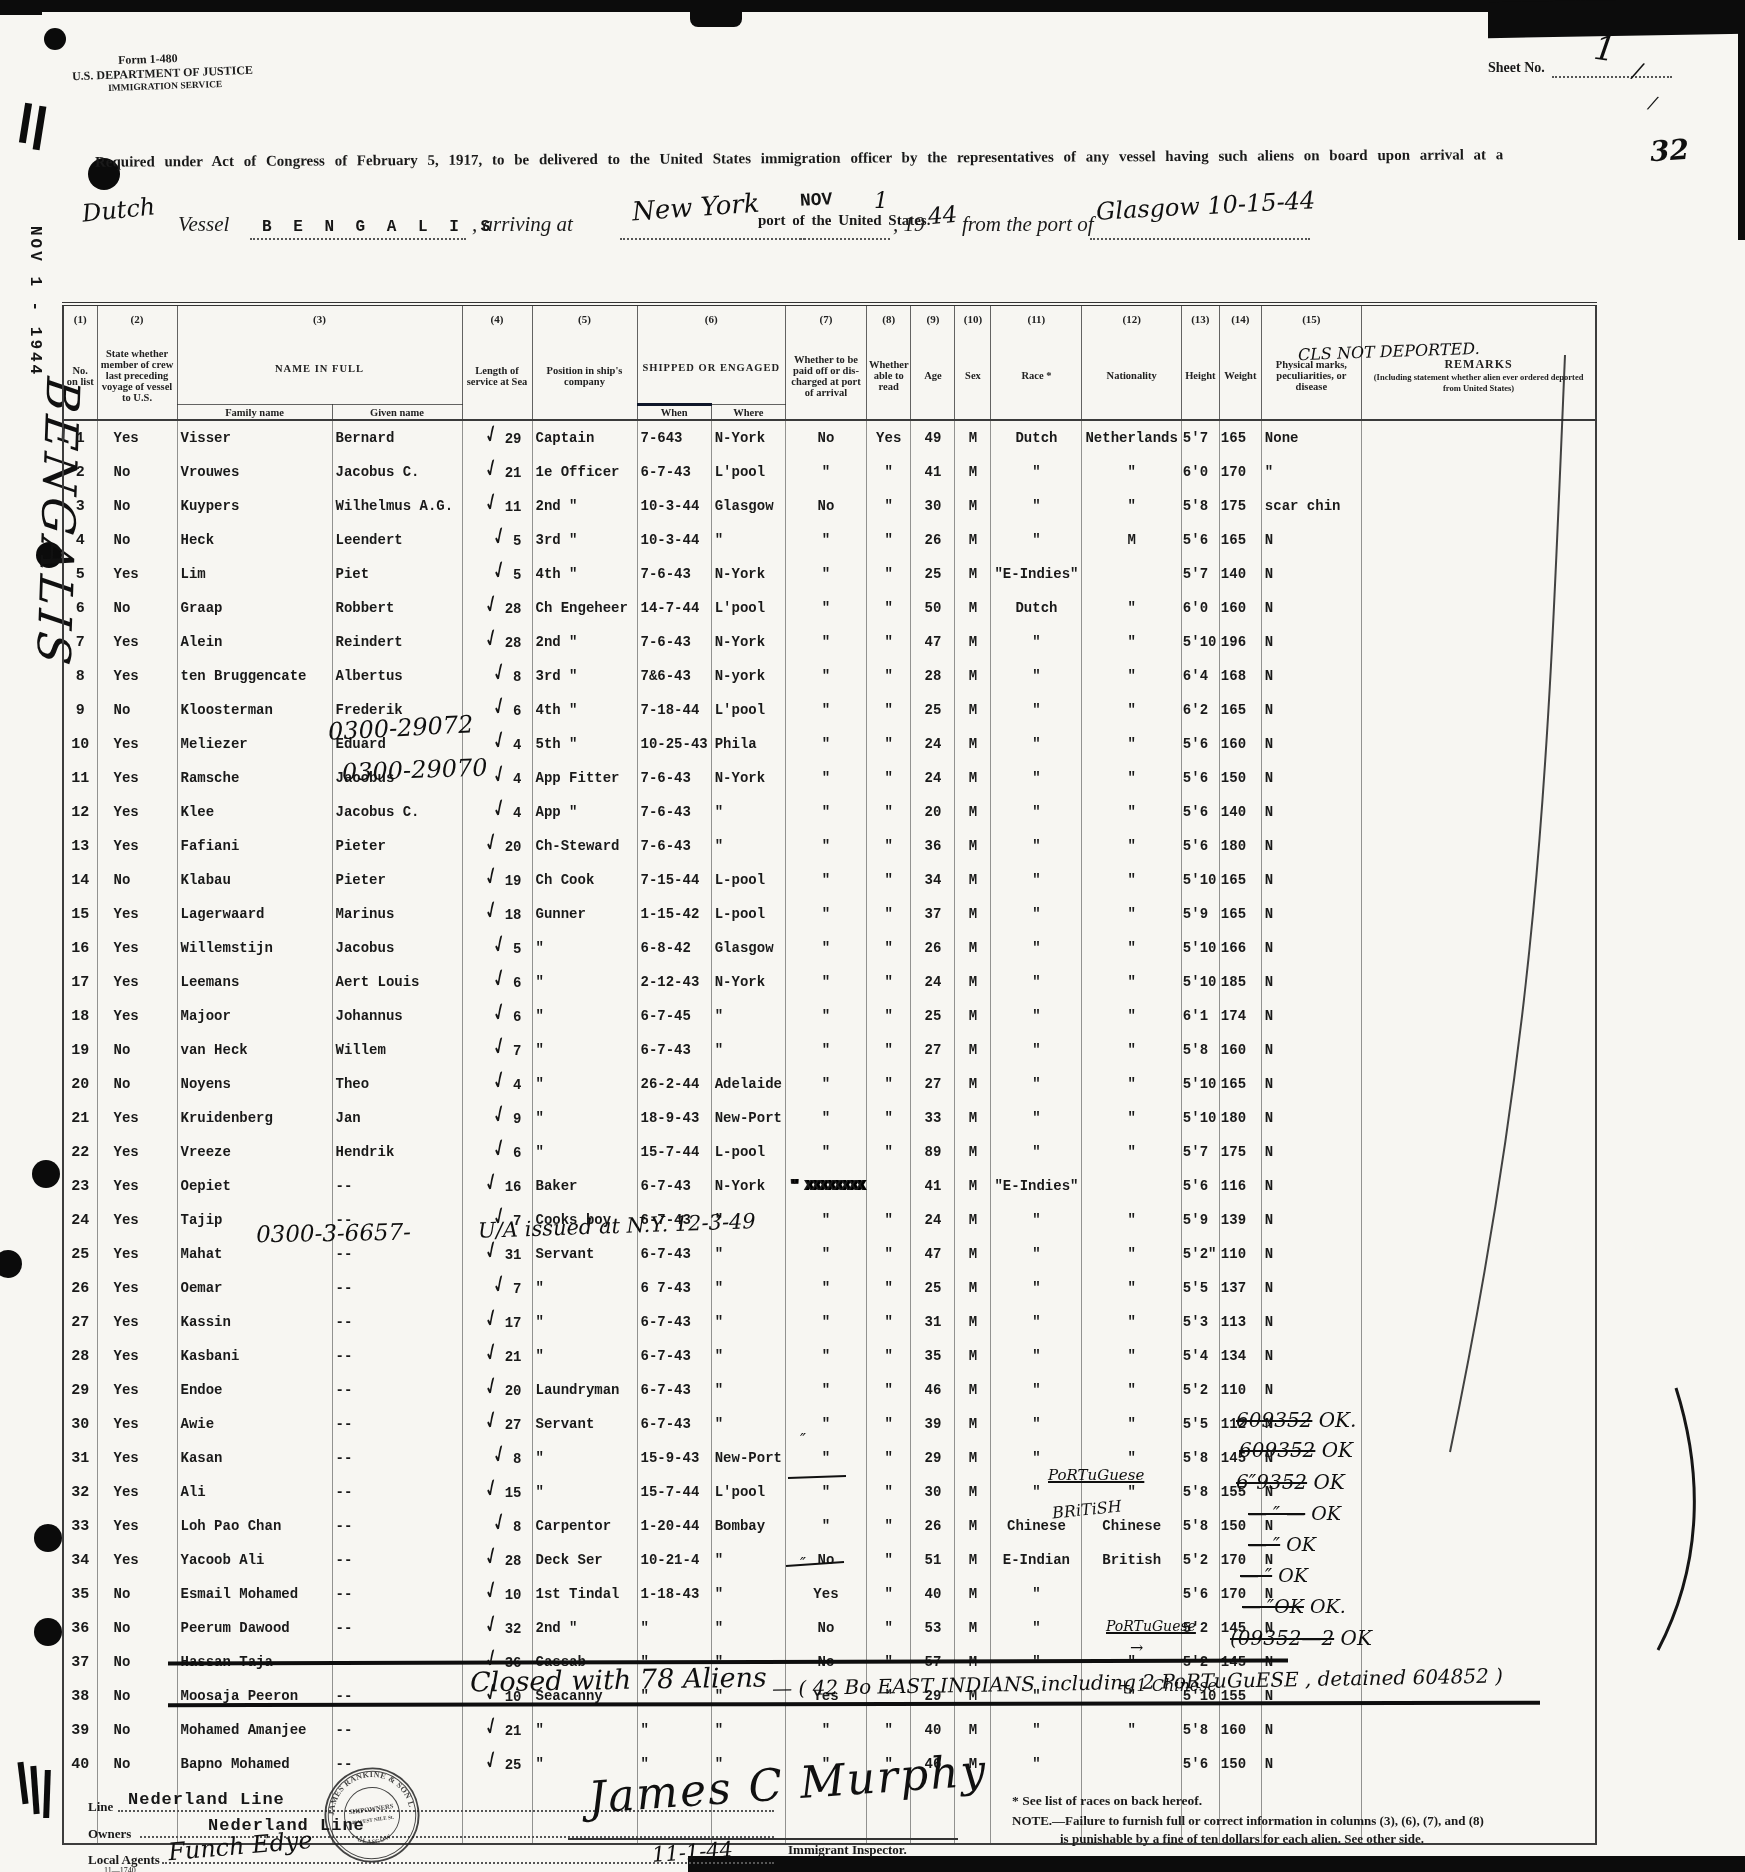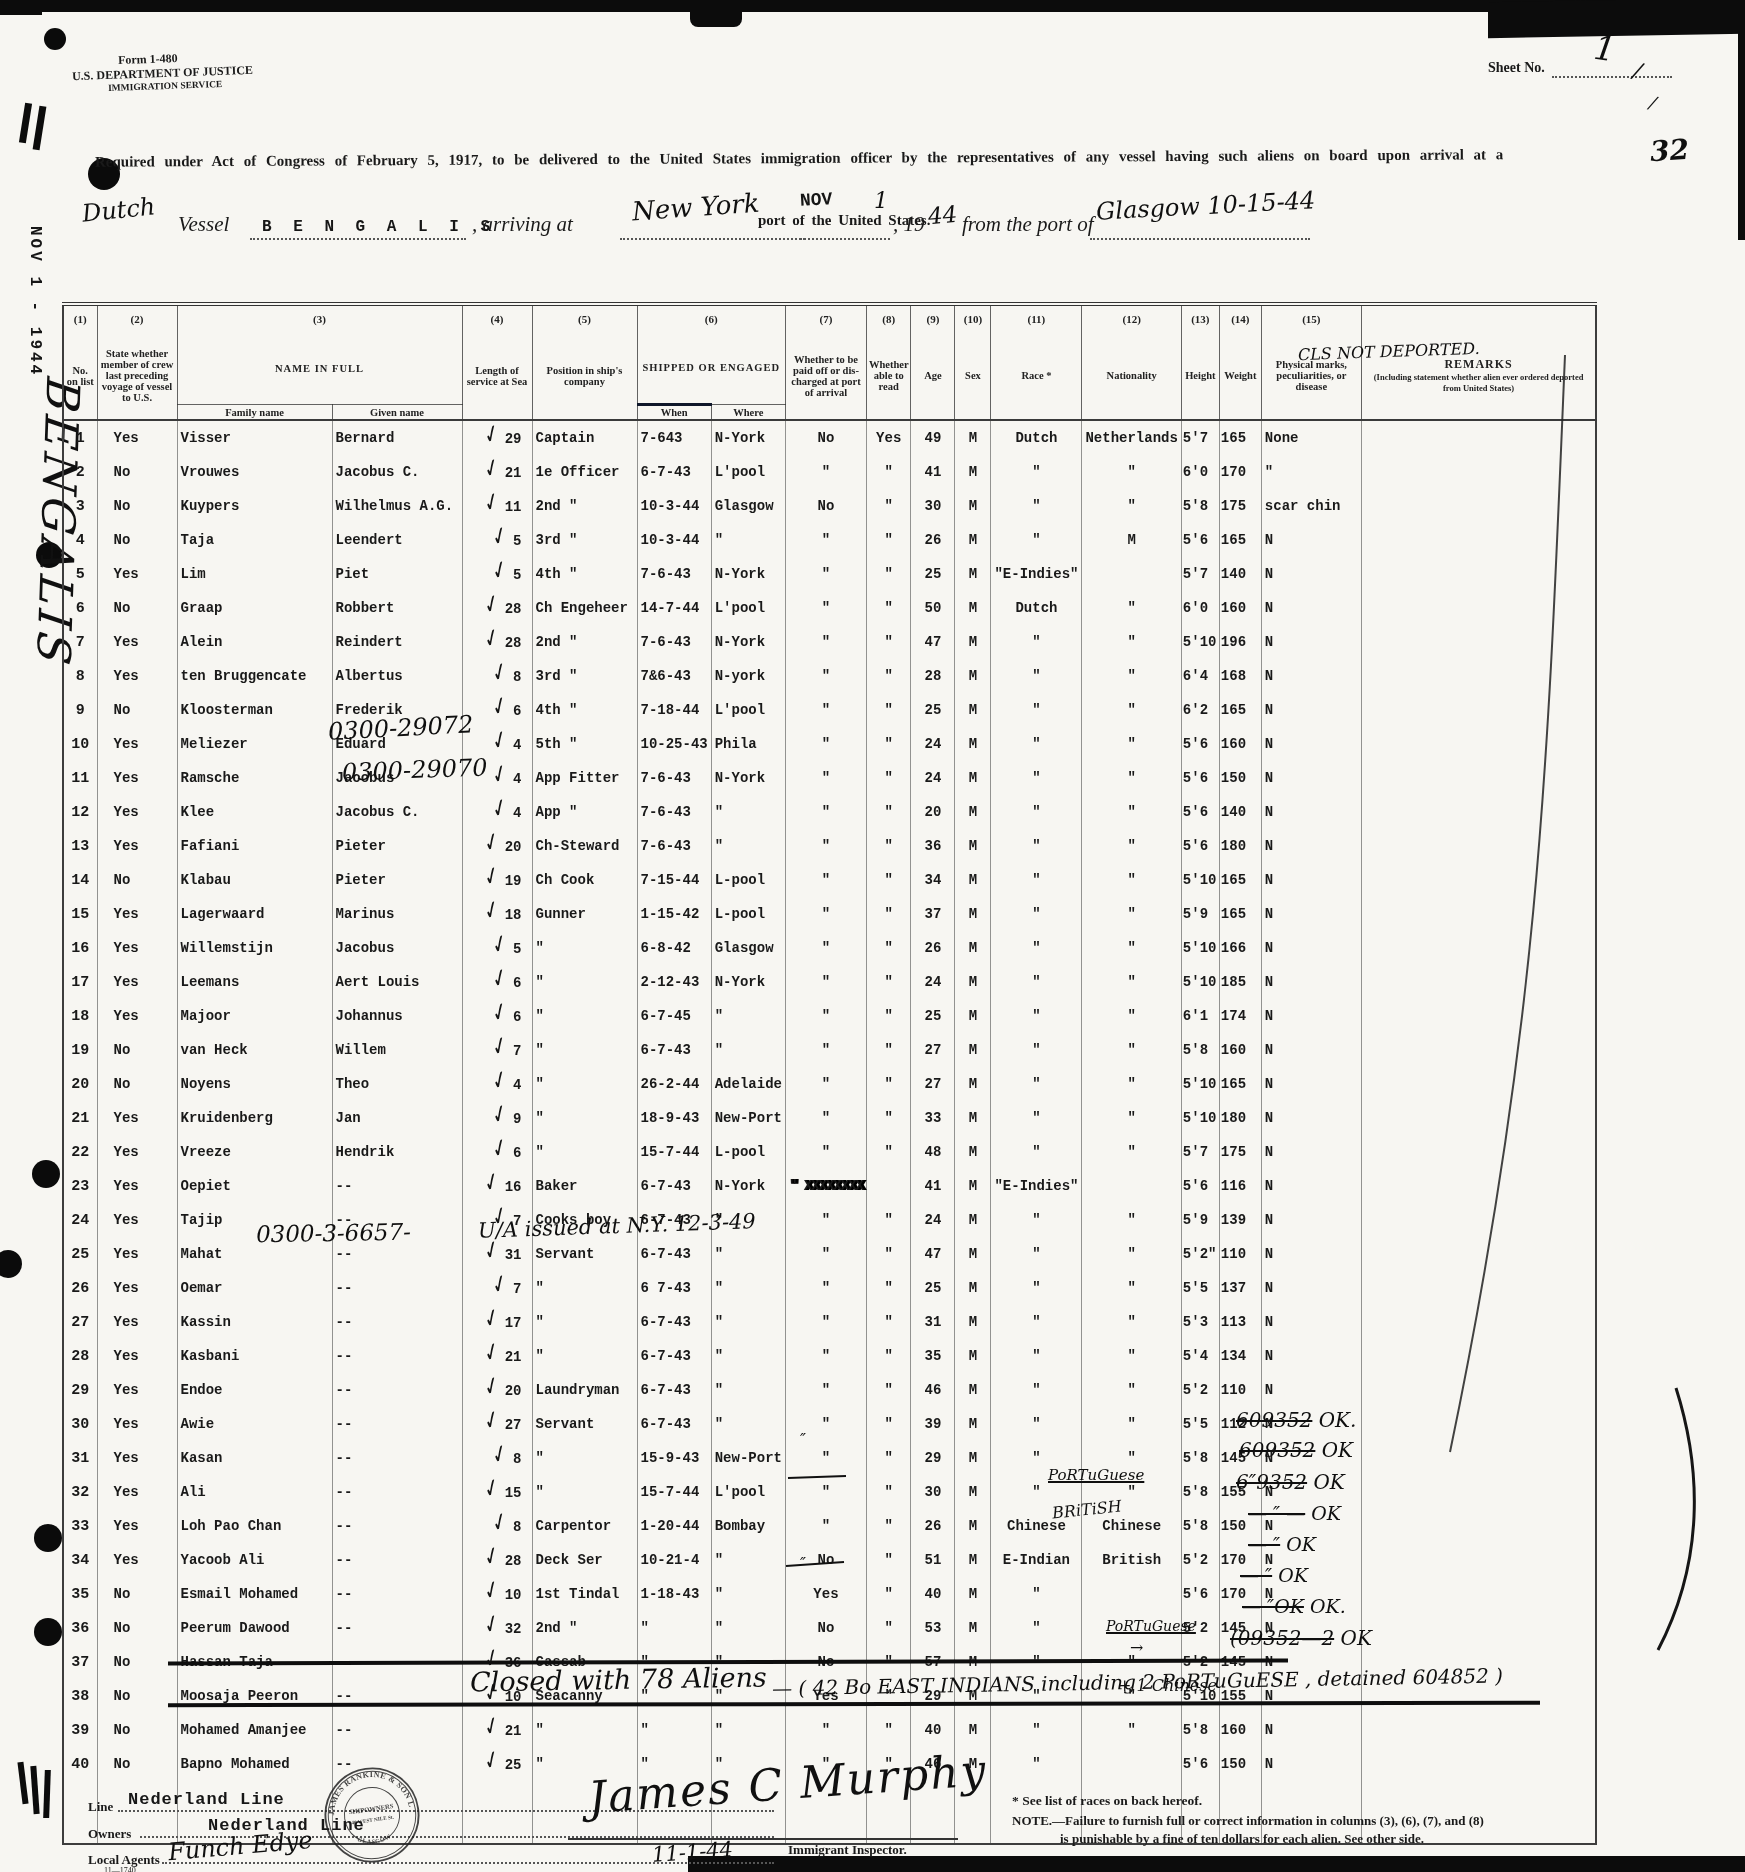--- a/index.html
+++ b/index.html
@@ -223,21 +223,21 @@
           <td class="c12"><span>"</span></td>
           <td class="c13"><span>"</span></td>
           <td class="c14"><span>5'8</span></td>
           <td class="c15"><span>175</span></td>
           <td class="c16"><span>scar chin</span></td>
           <td class="c17"><span></span></td>
         </tr>
         <tr>
           <td class="c0"><span>4</span></td>
           <td class="c1"><span>No</span></td>
-          <td class="c2"><span>Taja</span></td>
+          <td class="c2"><span>Heck</span></td>
           <td class="c3"><span>Leendert</span></td>
           <td class="c4"><span class="check">✓</span><span>5</span></td>
           <td class="c5"><span>3rd  "</span></td>
           <td class="c6"><span>10-3-44</span></td>
           <td class="c7"><span>"</span></td>
           <td class="c8"><span>"</span></td>
           <td class="c9"><span>"</span></td>
           <td class="c10"><span>26</span></td>
           <td class="c11"><span>M</span></td>
           <td class="c12"><span>"</span></td>
@@ -591,21 +591,21 @@
           <td class="c0"><span>22</span></td>
           <td class="c1"><span>Yes</span></td>
           <td class="c2"><span>Vreeze</span></td>
           <td class="c3"><span>Hendrik</span></td>
           <td class="c4"><span class="check">✓</span><span>6</span></td>
           <td class="c5"><span>"</span></td>
           <td class="c6"><span>15-7-44</span></td>
           <td class="c7"><span>L-pool</span></td>
           <td class="c8"><span>"</span></td>
           <td class="c9"><span>"</span></td>
-          <td class="c10"><span>48</span></td>
+          <td class="c10"><span>89</span></td>
           <td class="c11"><span>M</span></td>
           <td class="c12"><span>"</span></td>
           <td class="c13"><span>"</span></td>
           <td class="c14"><span>5'7</span></td>
           <td class="c15"><span>175</span></td>
           <td class="c16"><span>N</span></td>
           <td class="c17"><span></span></td>
         </tr>
         <tr>
           <td class="c0"><span>23</span></td>

